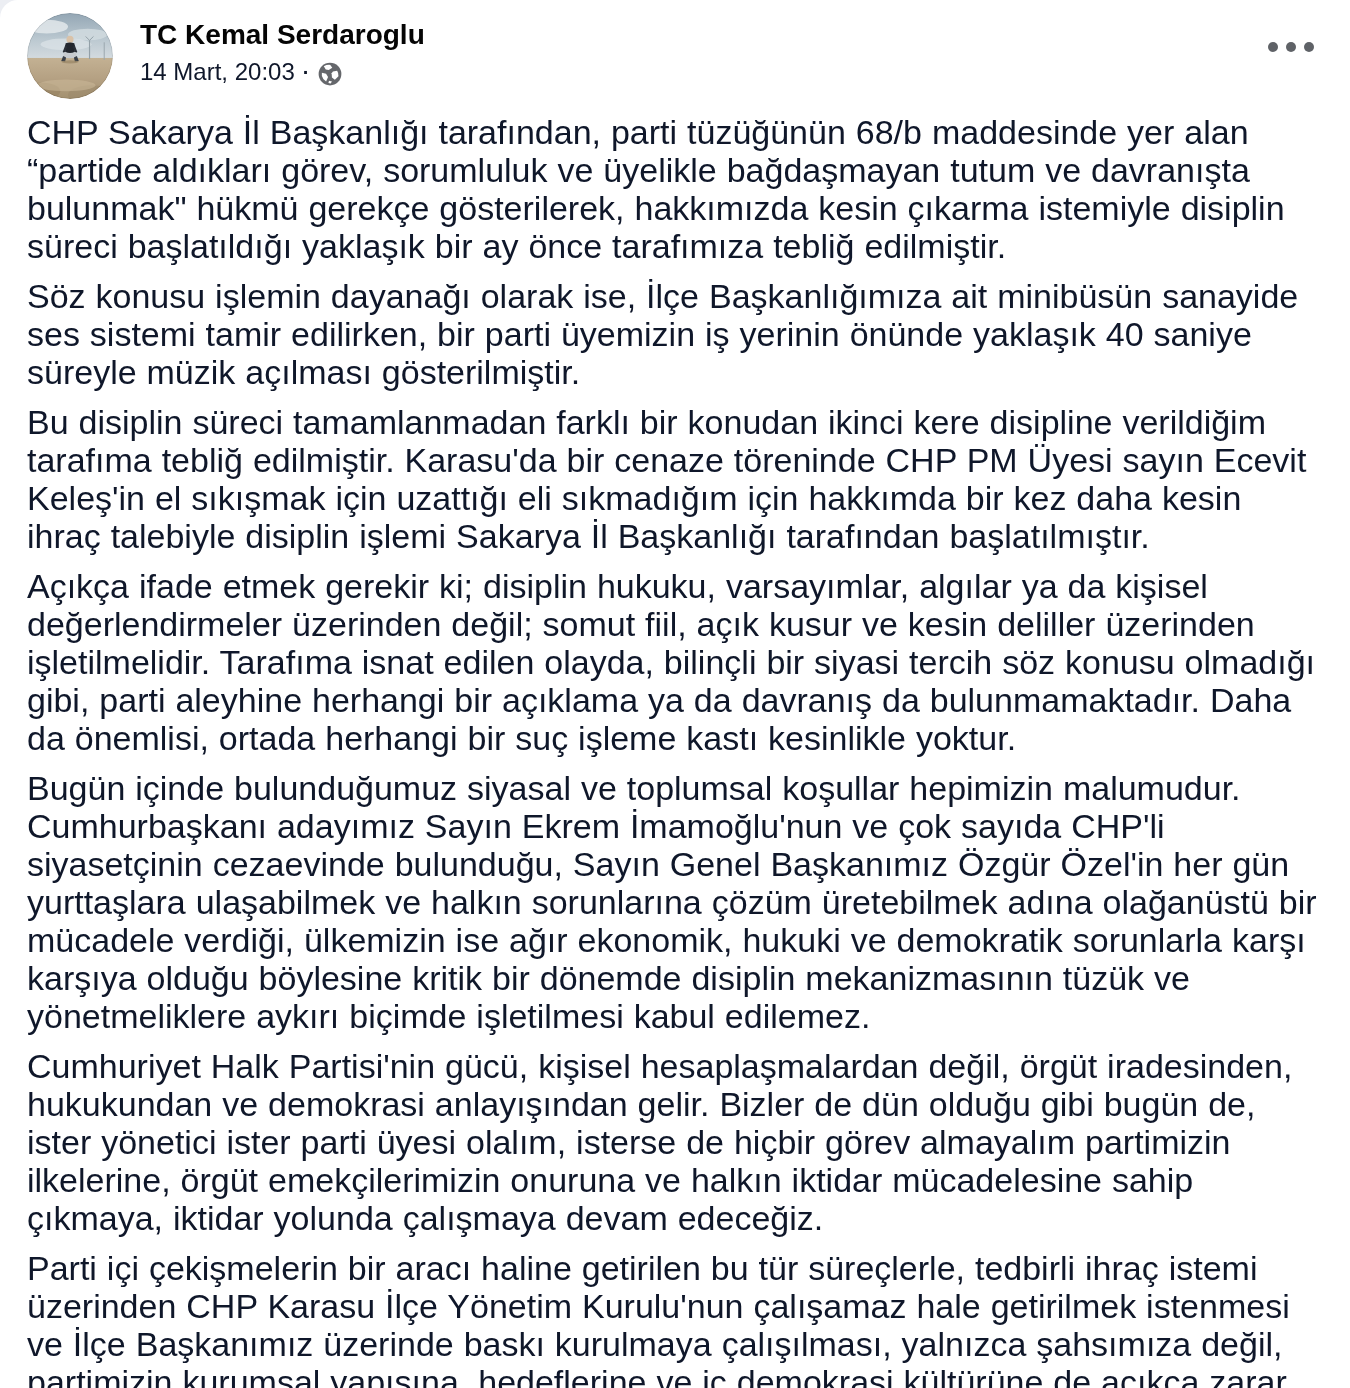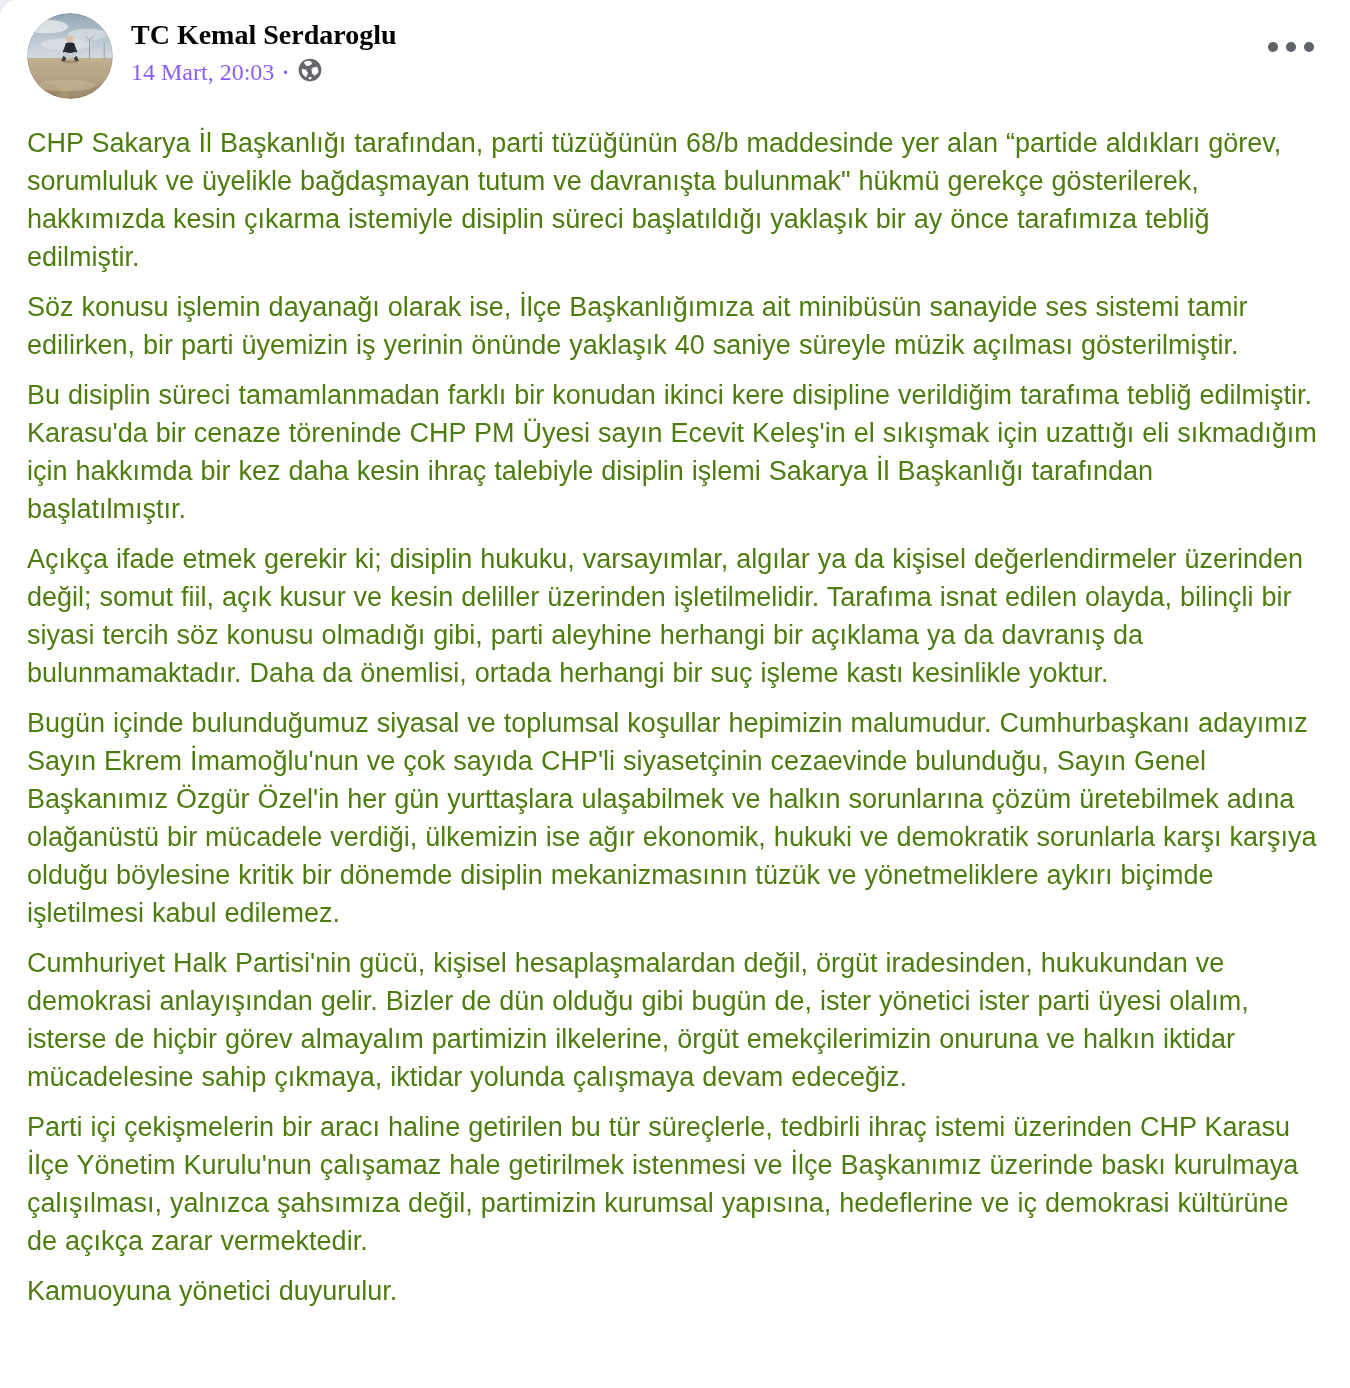--- a/index.html
+++ b/index.html
@@ -25,34 +25,34 @@
   }
   .avatar {
     width: 86px; height: 86px;
     border-radius: 50%;
     overflow: hidden;
     flex: 0 0 auto;
     cursor: pointer;
     position: relative;
   }
   .avatar svg { display: block; width: 100%; height: 100%; }
-  .header-info { margin-left: 18px; padding-top: 5px; font-family: Liberation Serif, serif; }
+  .header-info { margin-left: 27px; padding-top: 5px; }
   .author-name {
     font-size: 28px;
     font-weight: 700;
     color: #050505;
     line-height: 34px;
     cursor: pointer;
   }
   .post-meta {
     display: flex;
-    align-items: flex-start;
+    align-items: flex-end;
     margin-top: 5px;
     font-size: 24px;
-    color: #8b5cf6;
+    color: #0f172a;
     line-height: 30px;
   }
   .post-meta .sep { margin: 0 8px; font-weight: 700; font-size: 20px; }
   .globe-icon { width: 26px; height: 26px; display: inline-block; }
   .menu-button {
     position: absolute;
     top: 36px; right: 30px;
     display: flex;
     align-items: center;
     gap: 8px;
@@ -63,24 +63,24 @@
   .menu-button .dot {
     width: 10px; height: 10px;
     border-radius: 50%;
     background: #5f6267;
   }
   
   .post-body {
     padding: 14px 30px 18px 27px;
   }
   .post-body p {
-    margin: 11px 0 12px 0;
-    font-size: 27px;
+    margin: 0 0 12px 0;
+    font-size: 34px;
     line-height: 38px;
-    color: #4d7c0f;
+    color: #0f172a;
     word-spacing: 0.5px;
   }
   .post-body p:last-child { margin-bottom: 0; }
 </style>
 </head>
 <body>
 
 <div class="post-card">
 
   <div class="post-header">

